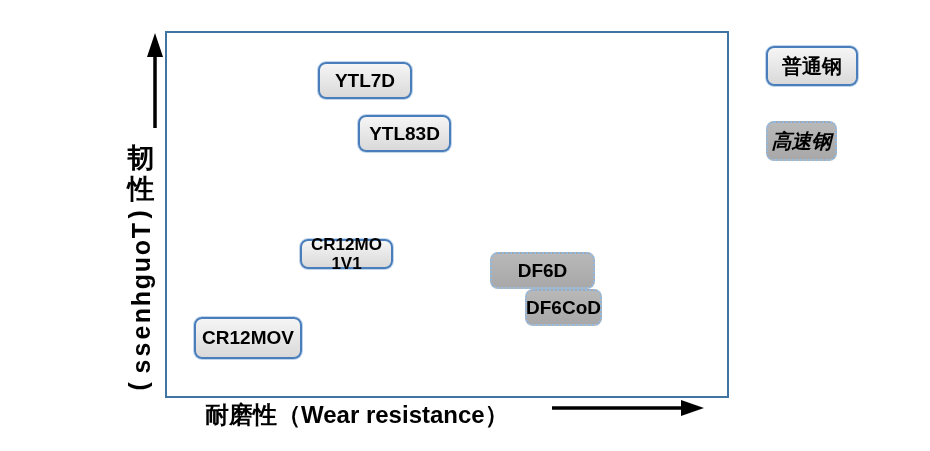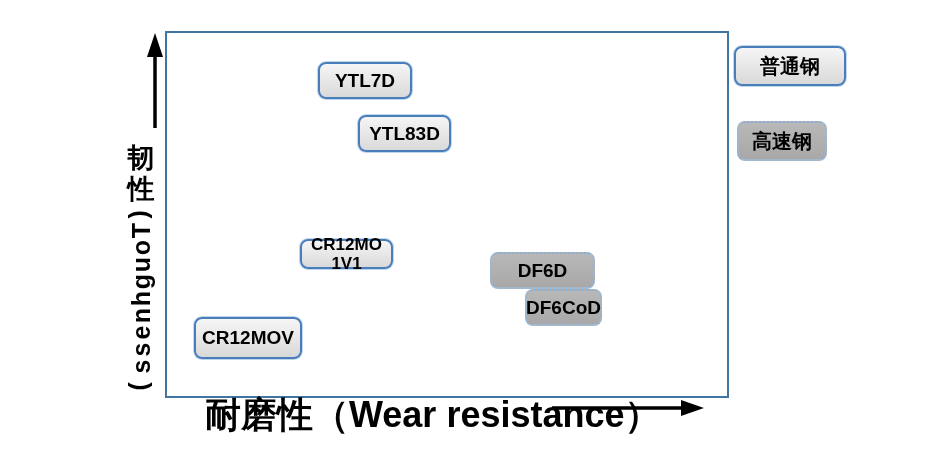--- a/index.html
+++ b/index.html
@@ -45,21 +45,21 @@
     font-size:25px; font-weight:bold; transform:rotate(90deg); margin-top:2px;
   }
   #y-axis-label .paren.close { margin-top:4px; }
   #y-axis-label .rl {
     height:17px; width:100%; display:flex; align-items:center; justify-content:center;
     font-size:25px; font-weight:bold; transform:rotate(-90deg);
   }
   
   #x-axis-label {
     position:absolute; left:205px; top:398px; height:34px;
-    font-size:36px; font-weight:bold; color:#000;
+    font-size:24px; font-weight:bold; color:#000;
     display:flex; align-items:center; white-space:nowrap;
   }
 </style>
 </head>
 <body>
 
 <div id="canvas">
 
   <div id="plot-area" style="left: 165px; top: 31px; width: 564px; height: 367px;"></div>
 
@@ -104,19 +104,19 @@
     </div>
     <div class="mat ord" style="left: 194px; top: 317px; width: 108px; height: 42px;">
       <span class="mline">CR12MOV</span>
     </div>
     <div class="mat high" style="left: 490px; top: 252px; width: 105px; height: 37px;">
       <span class="mline">DF6D</span>
     </div>
     <div class="mat high" style="left: 525px; top: 289px; width: 77px; height: 37px;">
       <span class="mline">DF6CoD</span>
     </div>
-    <div class="mat ord legend-box" style="left: 734px; top: 46px; width: 112px; height: 40px;">
+    <div class="mat ord legend-box" style="left: 766px; top: 46px; width: 92px; height: 40px;">
       <span class="mline">普通钢</span>
     </div>
-    <div class="mat high legend-box" style="left: 737px; top: 121px; width: 90px; height: 40px;">
+    <div class="mat high legend-box" style="left: 766px; top: 121px; width: 71px; height: 40px; font-style: italic;">
       <span class="mline">高速钢</span>
     </div>
   </div>
 
 </body></html>

